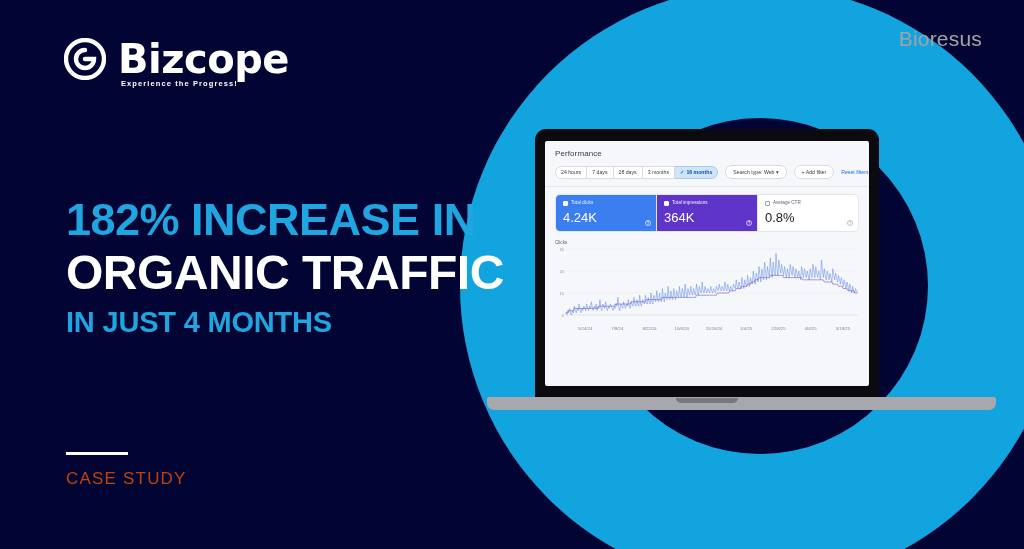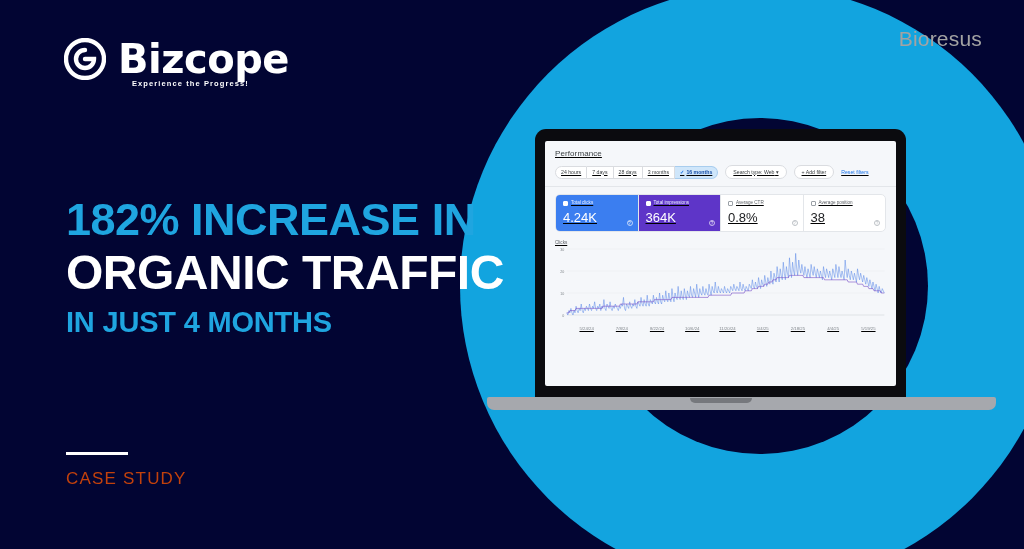--- a/index.html
+++ b/index.html
@@ -19,21 +19,21 @@
     position:absolute; left:64px; top:38px;
     display:flex; align-items:center; gap:12px;
   }
   .logo-mark { width:42px; height:42px; flex:0 0 auto; }
   .logo-text-wrap { position:relative; }
   .logo-word {
     font-size:40px; font-weight:700; color:#ffffff;
     letter-spacing:-0.5px; line-height:1; font-family:"DejaVu Sans", sans-serif;
   }
   .logo-tag {
-    position:absolute; left:14px; bottom:-9px;
+    position:absolute; left:3px; bottom:-9px;
     font-size:7.5px; letter-spacing:1.1px; color:#ffffff;
     font-weight:600; white-space:nowrap;
   }
 
   
   .client-name {
     position:absolute; right:42px; top:27px;
     font-size:21px; color:#a3a3a3; font-weight:400;
     letter-spacing:0.2px;
   }
@@ -57,21 +57,21 @@
 
   
   .footer-block { position:absolute; left:66px; top:452px; }
   .footer-rule { width:62px; height:3px; background:#ffffff; }
   .footer-label {
     margin-top:14px; font-size:17px; color:#c2410c;
     letter-spacing:1.2px; font-weight:500;
   }
 
   
-  .laptop { position:absolute; left:535px; top:129px; width:371px;text-decoration:underline; }
+  .laptop { position:absolute; left:535px; top:129px; width:344px; }
   .laptop-lid {
     background:#0b0b0f; border-radius:11px 11px 3px 3px;
     padding:12px 10px 14px 10px;
   }
   .laptop-screen {
     background:#f5f7fa; border-radius:2px; overflow:hidden;
     height:245px; position:relative;
   }
   .laptop-base {
     position:absolute; left:-48px; top:268px;
@@ -234,28 +234,20 @@
             </div>
             <div class="m-value">364K</div>
             <div class="m-info">?</div>
           </div>
           <div class="metric">
             <div class="m-head">
               <span class="m-box"></span>
               <span class="m-label">Average CTR</span>
             </div>
             <div class="m-value">0.8%</div>
-            <div class="m-info">?</div>
-          </div>
-          <div class="metric">
-            <div class="m-head">
-              <span class="m-box"></span>
-              <span class="m-label">Average position</span>
-            </div>
-            <div class="m-value">38</div>
             <div class="m-info">?</div>
           </div>
         </div>
 
       <div class="chart-wrap">
         <div class="chart-name">Clicks</div>
         <svg class="chart-svg" viewBox="0 0 393 78" preserveAspectRatio="none">
             <line x1="14" x2="391" y1="69" y2="69" stroke="#c8ccd1" stroke-width="0.5"></line>
             <text x="11" y="70.6" text-anchor="end" font-size="4.3" fill="#80868b" font-family="&quot;Liberation Sans&quot;, sans-serif">0</text>
             <line x1="14" x2="391" y1="47" y2="47" stroke="#e8eaed" stroke-width="0.5"></line>

